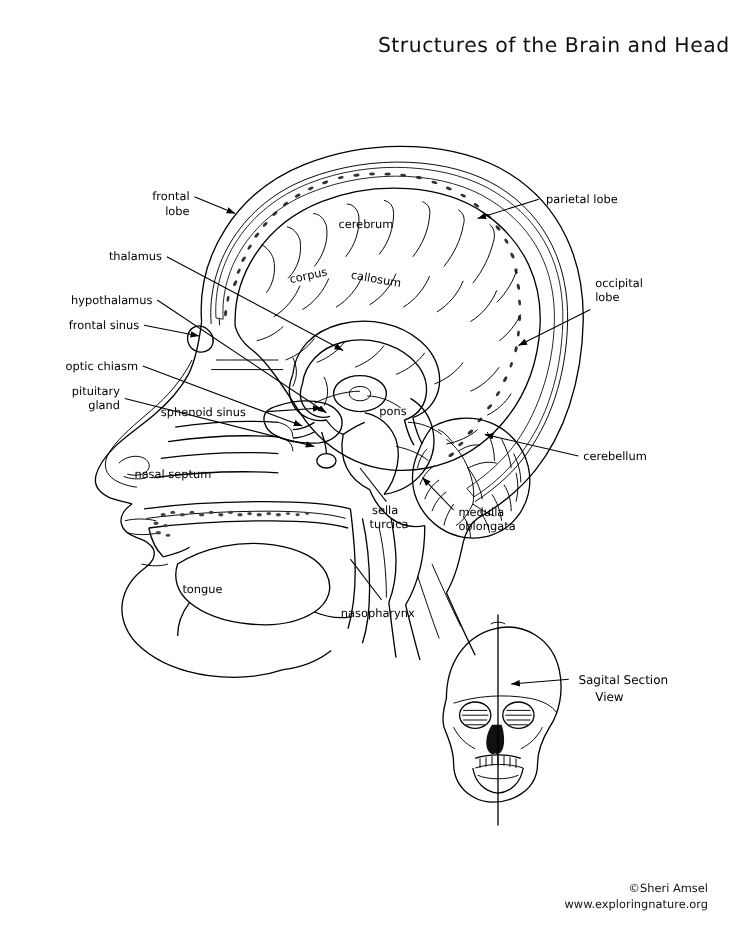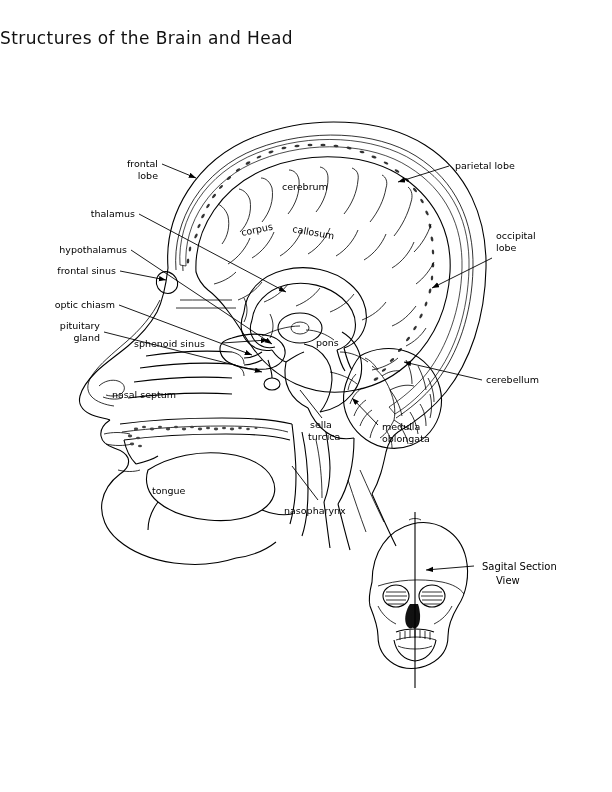--- a/index.html
+++ b/index.html
@@ -1,19 +1,19 @@
 <!DOCTYPE html>
 <html><head>
 <meta charset="utf-8">
 <style>
   html,body{margin:0;padding:0;background:#ffffff;}
   body{width:612px;height:792px;position:relative;overflow:hidden;
        font-family:"DejaVu Sans","Liberation Sans",sans-serif;color:#000;}
   #page{position:absolute;inset:0;width:612px;height:792px;}
-  #title{position:absolute;top:28px;left:0;width:608px;text-align:left;
+  #title{position:absolute;top:28px;left:0;width:608px;text-align:right;
          font-size:17px;letter-spacing:.4px;color:#111;}
   svg.fig{position:absolute;top:0;left:0;width:612px;height:792px;}
   .lbl{font-family:"DejaVu Sans","Liberation Sans",sans-serif;font-size:9.5px;fill:#000;}
   .lbl.cap{font-size:10px;}
   .footer{position:absolute;right:22px;bottom:30px;text-align:right;font-size:9.5px;line-height:14px;color:#111;}
   .ln{stroke:#000;fill:none;}
   .thin{stroke-width:.8;}
   .med{stroke-width:1.1;}
   .lead{stroke:#000;stroke-width:.9;fill:none;}
   .dip{fill:#fff;stroke:#000;stroke-width:.7;}
@@ -392,14 +392,18 @@
       <path class="ln thin" d="M409,520 C412,518 418,518 421,520"></path>
     </g>
 
     <g>
       <text class="lbl cap" x="482" y="570">Sagital Section</text>
       <text class="lbl cap" x="496" y="584">View</text>
     </g>
 
   </svg>
 
+  <div class="footer">
+    <div>©Sheri Amsel</div>
+    <div>www.exploringnature.org</div>
+  </div>
 
 </div>
 
 </body></html>

